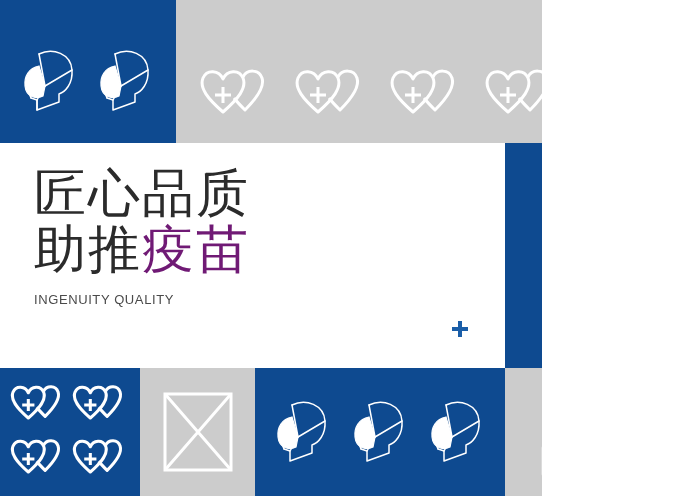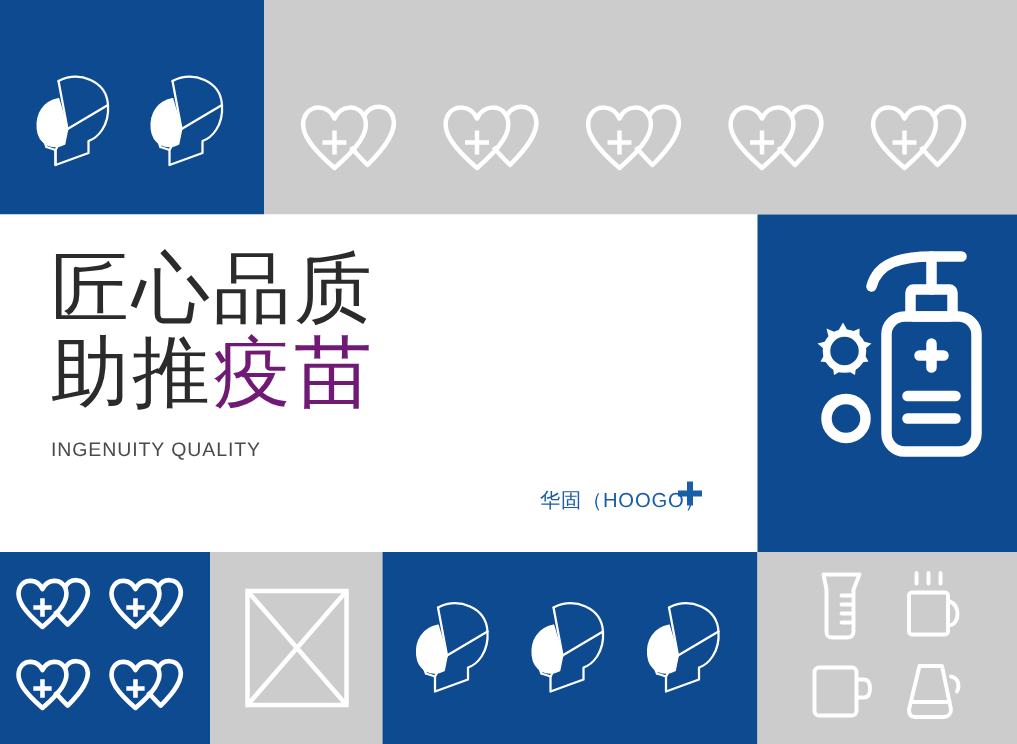--- a/index.html
+++ b/index.html
@@ -6,21 +6,21 @@
   html,body{margin:0;padding:0;}
   body{
     width:678px;height:496px;
     background:#ffffff;
     font-family:"Liberation Sans","DejaVu Sans",sans-serif;
     overflow:hidden;
     position:relative;
   }
   .poster{
     position:relative;
-    width:678px;height:496px;
+    width:542px;height:496px;
     background:#ffffff;
     overflow:hidden;
   }
 
   
   .blk{position:absolute;box-sizing:border-box;}
   .blue{background:#0e4a90;}
   .gray{background:#cccccc;}
   .white{background:#ffffff;}
 
@@ -208,21 +208,20 @@
 
     <div id="headline-wrap">
       <div class="headline">匠心品质</div>
       <div class="headline"><span>助推</span><span class="accent">疫苗</span></div>
     </div>
 
     <div id="subtitle">
       <div>INGENUITY QUALITY</div>
     </div>
 
-    <div id="brand-line">华固（HOOGO）</div>
 
     <span id="plus-mark">
       <svg width="20" height="20" viewBox="0 0 20 20">
         <path d="M8 2 L12 2 L12 8 L18 8 L18 12 L12 12 L12 18 L8 18 L8 12 L2 12 L2 8 L8 8 Z" fill="#1a5ea8"></path>
       </svg>
     </span>
 
   </div>
 
   <div class="blk blue" id="right-blue-panel">

